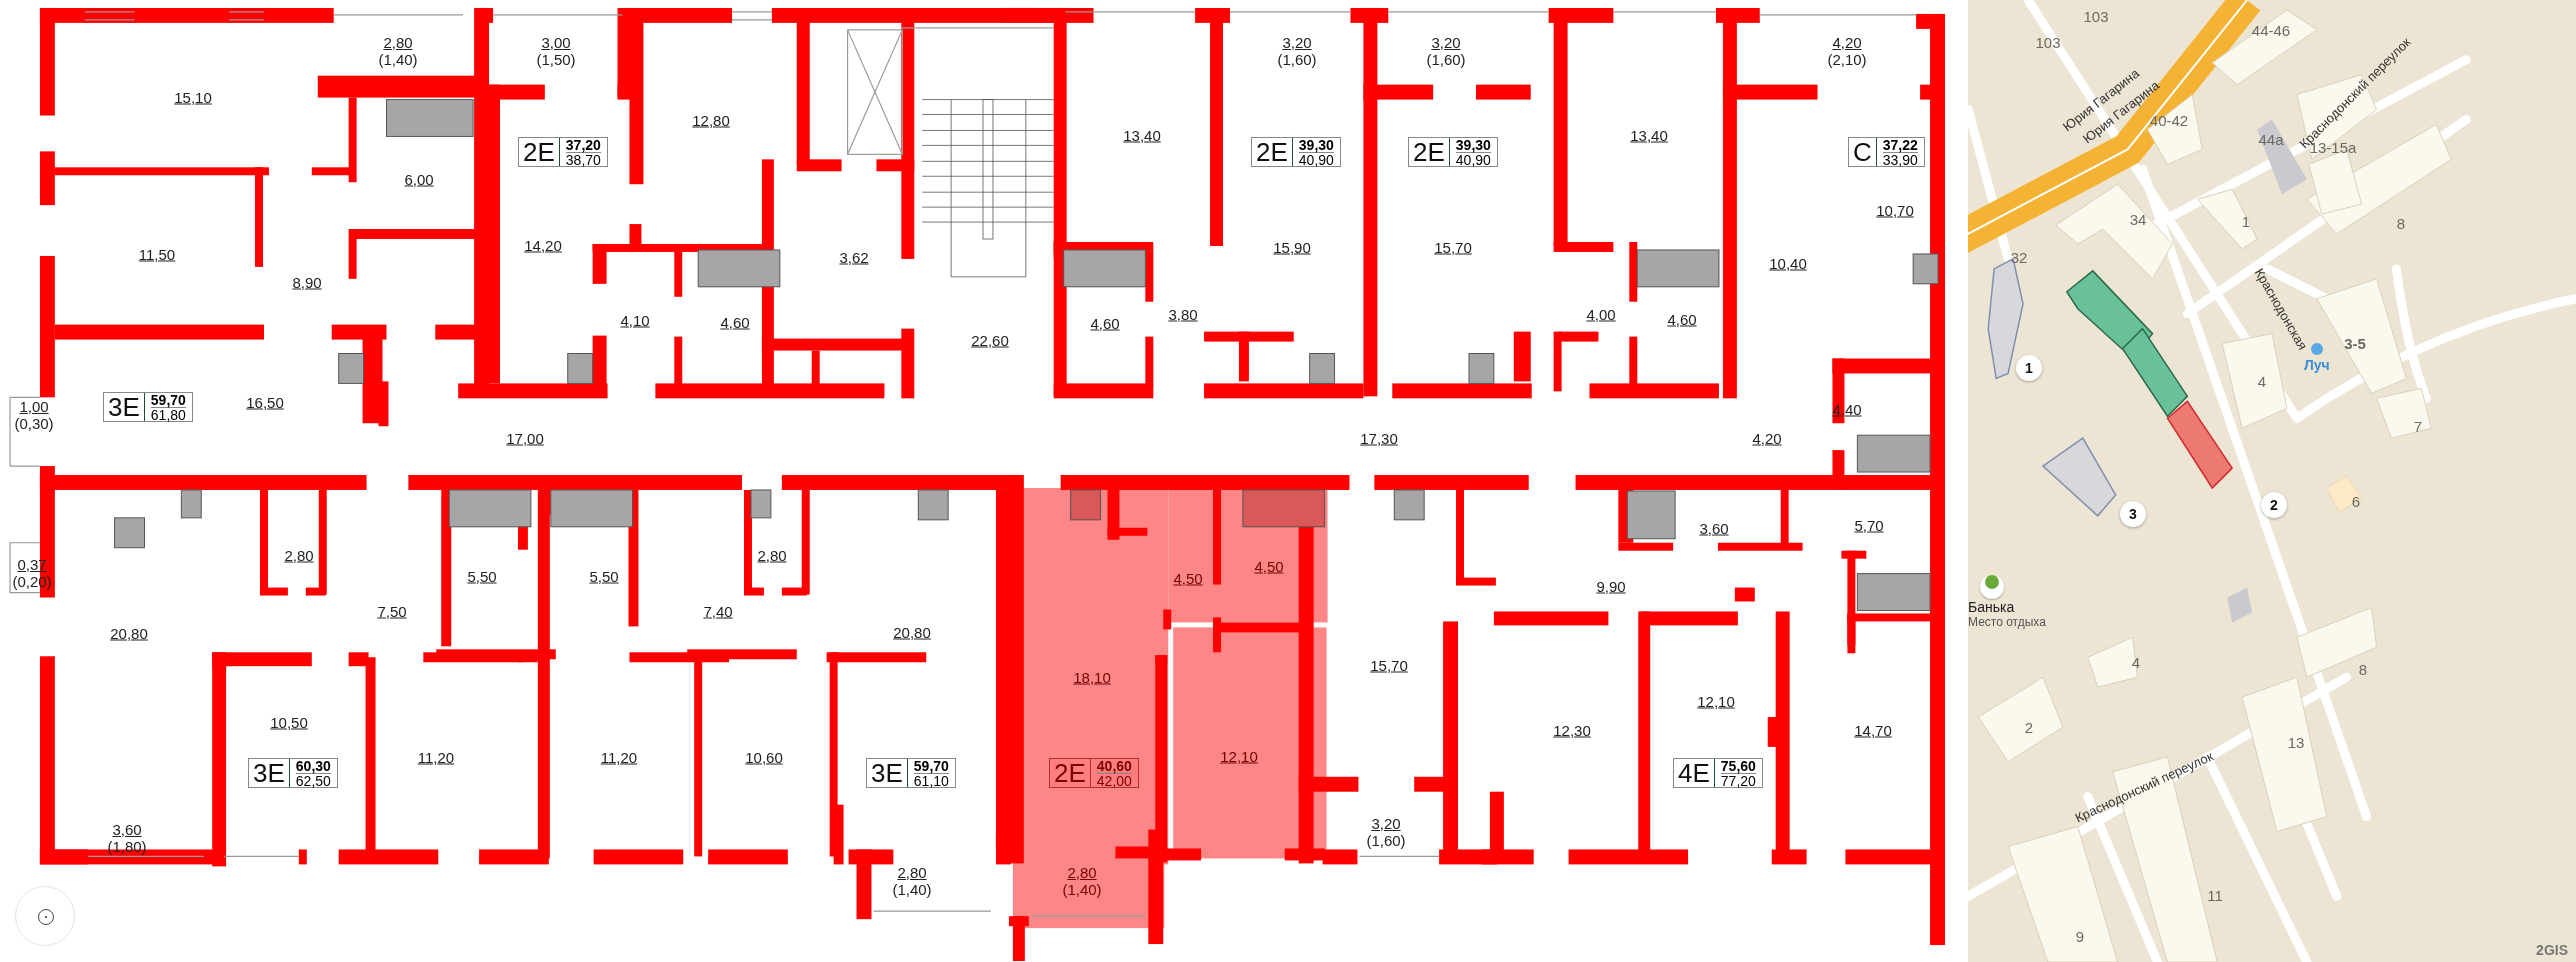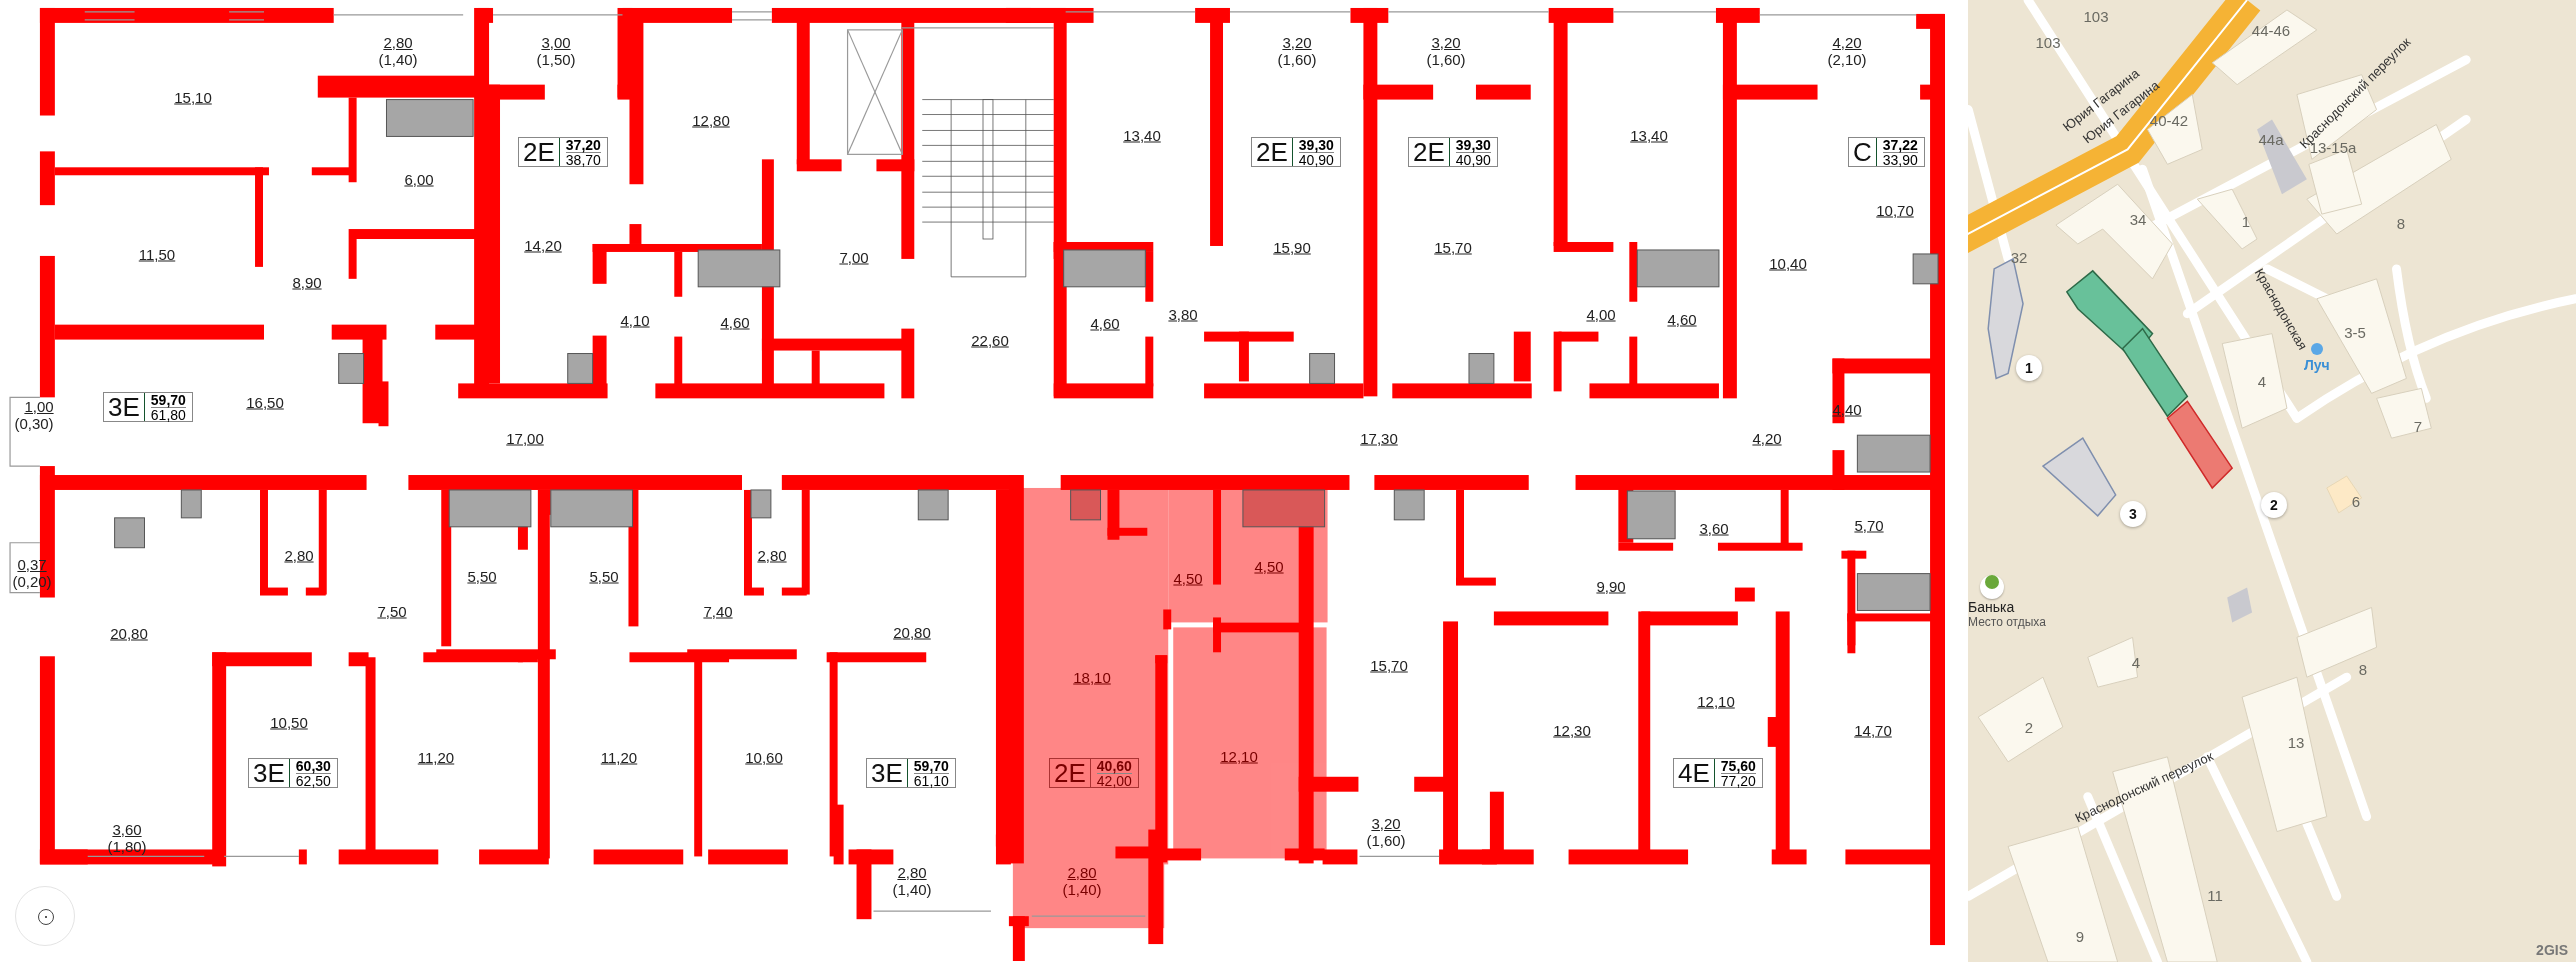--- a/index.html
+++ b/index.html
@@ -289,21 +289,21 @@
   <div id="room-labels">
       <div class="lbl" style="left: 193px; top: 97px;">15,10</div>
       <div class="lbl" style="left: 157px; top: 254px;">11,50</div>
       <div class="lbl" style="left: 307px; top: 282px;">8,90</div>
       <div class="lbl" style="left: 419px; top: 179px;">6,00</div>
       <div class="lbl" style="left: 265px; top: 402px;">16,50</div>
       <div class="lbl" style="left: 543px; top: 245px;">14,20</div>
       <div class="lbl" style="left: 711px; top: 120px;">12,80</div>
       <div class="lbl" style="left: 635px; top: 320px;">4,10</div>
       <div class="lbl" style="left: 735px; top: 322px;">4,60</div>
-      <div class="lbl" style="left: 854px; top: 257px;">7,00</div>
+      <div class="lbl" style="left: 854px; top: 257px;">3,62</div>
       <div class="lbl" style="left: 990px; top: 340px;">22,60</div>
       <div class="lbl" style="left: 1142px; top: 135px;">13,40</div>
       <div class="lbl" style="left: 1105px; top: 323px;">4,60</div>
       <div class="lbl" style="left: 1183px; top: 314px;">3,80</div>
       <div class="lbl" style="left: 1292px; top: 247px;">15,90</div>
       <div class="lbl" style="left: 1453px; top: 247px;">15,70</div>
       <div class="lbl" style="left: 1649px; top: 135px;">13,40</div>
       <div class="lbl" style="left: 1601px; top: 314px;">4,00</div>
       <div class="lbl" style="left: 1682px; top: 319px;">4,60</div>
       <div class="lbl" style="left: 1788px; top: 263px;">10,40</div>
@@ -350,21 +350,21 @@
         <span class="b">(1,60)</span>
       </div>
       <div class="balc" style="left: 1446px; top: 51px;">
         <span class="a">3,20</span>
         <span class="b">(1,60)</span>
       </div>
       <div class="balc" style="left: 1847px; top: 51px;">
         <span class="a">4,20</span>
         <span class="b">(2,10)</span>
       </div>
-      <div class="balc" style="left: 34px; top: 415px; text-align: right;">
+      <div class="balc" style="left: 34px; top: 415px;">
         <span class="a">1,00</span>
         <span class="b">(0,30)</span>
       </div>
       <div class="balc" style="left: 32px; top: 573px;">
         <span class="a">0,37</span>
         <span class="b">(0,20)</span>
       </div>
       <div class="balc" style="left: 127px; top: 838px;">
         <span class="a">3,60</span>
         <span class="b">(1,80)</span>
@@ -506,21 +506,21 @@
       <div class="mtxt" style="left: 128px; top: 16px;">103</div>
       <div class="mtxt" style="left: 80px; top: 42px;">103</div>
       <div class="mtxt" style="left: 303px; top: 30px;">44-46</div>
       <div class="mtxt" style="left: 201px; top: 120px;">40-42</div>
       <div class="mtxt" style="left: 303px; top: 139px;">44a</div>
       <div class="mtxt" style="left: 365px; top: 147px;">13-15a</div>
       <div class="mtxt" style="left: 170px; top: 219px;">34</div>
       <div class="mtxt" style="left: 278px; top: 221px;">1</div>
       <div class="mtxt" style="left: 433px; top: 223px;">8</div>
       <div class="mtxt" style="left: 51px; top: 257px;">32</div>
-      <div class="mtxt" style="left: 387px; top: 332px;">3-5</div>
+      <div class="mtxt" style="left: 387px; top: 343px; font-weight: bold;">3-5</div>
       <div class="mtxt" style="left: 294px; top: 381px;">4</div>
       <div class="mtxt" style="left: 450px; top: 426px;">7</div>
       <div class="mtxt" style="left: 388px; top: 501px;">6</div>
       <div class="mtxt" style="left: 168px; top: 662px;">4</div>
       <div class="mtxt" style="left: 395px; top: 669px;">8</div>
       <div class="mtxt" style="left: 61px; top: 727px;">2</div>
       <div class="mtxt" style="left: 328px; top: 742px;">13</div>
       <div class="mtxt" style="left: 247px; top: 895px;">11</div>
       <div class="mtxt" style="left: 112px; top: 936px;">9</div>
     </div>

